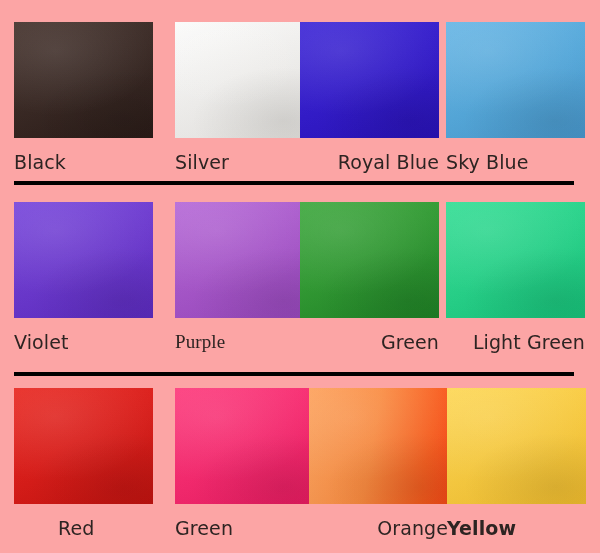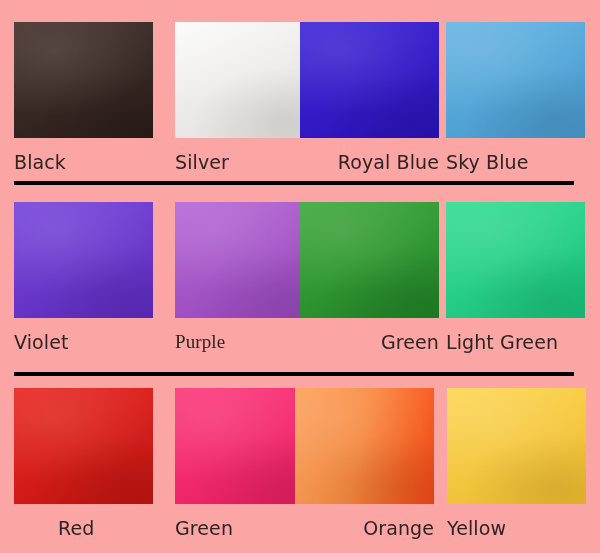--- a/index.html
+++ b/index.html
@@ -40,21 +40,21 @@
     position: absolute;
     top: 0;
     width: 139px;
   }
   .swatch-cell[data-col="0"] { left: 0px; }
   .swatch-cell[data-col="1"] { left: 161px; }
   .swatch-cell[data-col="2"] { left: 286px; text-align: right; }
   .swatch-cell[data-col="3"] { left: 432px; }
 
   
-  .swatch-row[data-row="2"] .swatch-cell[data-col="2"] { left: 281px; }
+  .swatch-row[data-row="2"] .swatch-cell[data-col="2"] { left: 295px; }
   .swatch-row[data-row="2"] .swatch-cell[data-col="3"] { left: 433px; }
 
   .swatch-chip {
     display: block;
     width: 139px;
     height: 116px;
     position: relative;
     overflow: hidden;
   }
   .swatch-row[data-row="1"] .swatch-chip,
@@ -123,36 +123,36 @@
       <div class="swatch-cell" data-col="1">
         <div class="swatch-chip" style="background: linear-gradient(155deg, rgb(180, 102, 214) 0%, rgb(168, 85, 204) 48%, rgb(156, 73, 194) 100%);"></div>
         <span class="swatch-label" style="color: rgb(45, 36, 34); font-family: Liberation Serif, serif;">Purple</span>
       </div>
       <div class="swatch-cell" data-col="2">
         <div class="swatch-chip" style="background: linear-gradient(150deg, rgb(58, 166, 58) 0%, rgb(46, 154, 48) 46%, rgb(31, 133, 38) 100%);"></div>
         <span class="swatch-label" style="color: rgb(45, 36, 34);">Green</span>
       </div>
       <div class="swatch-cell" data-col="3">
         <div class="swatch-chip" style="background: linear-gradient(150deg, rgb(47, 220, 146) 0%, rgb(36, 212, 137) 50%, rgb(23, 200, 125) 100%);"></div>
-        <span class="swatch-label" style="color: rgb(45, 36, 34);">Light Green</span>
+        <span class="swatch-label" style="color: rgb(45, 36, 34); text-align: right;">Light Green</span>
       </div>
     </div>
     <div class="swatch-row" data-row="2">
       <div class="swatch-cell" data-col="0">
         <div class="swatch-chip" style="background: linear-gradient(150deg, rgb(232, 35, 28) 0%, rgb(221, 26, 22) 45%, rgb(199, 19, 16) 100%);"></div>
         <span class="swatch-label" style="color: rgb(45, 36, 34); margin-left: 44px;">Red</span>
       </div>
       <div class="swatch-cell" data-col="1">
         <div class="swatch-chip" style="background: linear-gradient(150deg, rgb(253, 54, 121) 0%, rgb(249, 39, 110) 50%, rgb(239, 28, 99) 100%);"></div>
         <span class="swatch-label" style="color: rgb(45, 36, 34);">Green</span>
       </div>
       <div class="swatch-cell" data-col="2">
         <div class="swatch-chip" style="background: linear-gradient(100deg, rgb(253, 160, 89) 0%, rgb(251, 138, 62) 46%, rgb(251, 95, 31) 82%, rgb(250, 74, 22) 100%);"></div>
         <span class="swatch-label" style="color: rgb(45, 36, 34);">Orange</span>
       </div>
       <div class="swatch-cell" data-col="3">
         <div class="swatch-chip" style="background: linear-gradient(150deg, rgb(253, 214, 82) 0%, rgb(251, 204, 62) 50%, rgb(247, 194, 47) 100%);"></div>
-        <span class="swatch-label" style="color: rgb(45, 36, 34);">Yellow</span>
+        <span class="swatch-label" style="color: rgb(45, 36, 34); font-weight: bold;">Yellow</span>
       </div>
     </div>
     <div class="row-divider" data-divider="0" style="background: rgb(0, 0, 0);"></div>
     <div class="row-divider" data-divider="1" style="background: rgb(0, 0, 0);"></div>
   </div>
 
 </body></html>

